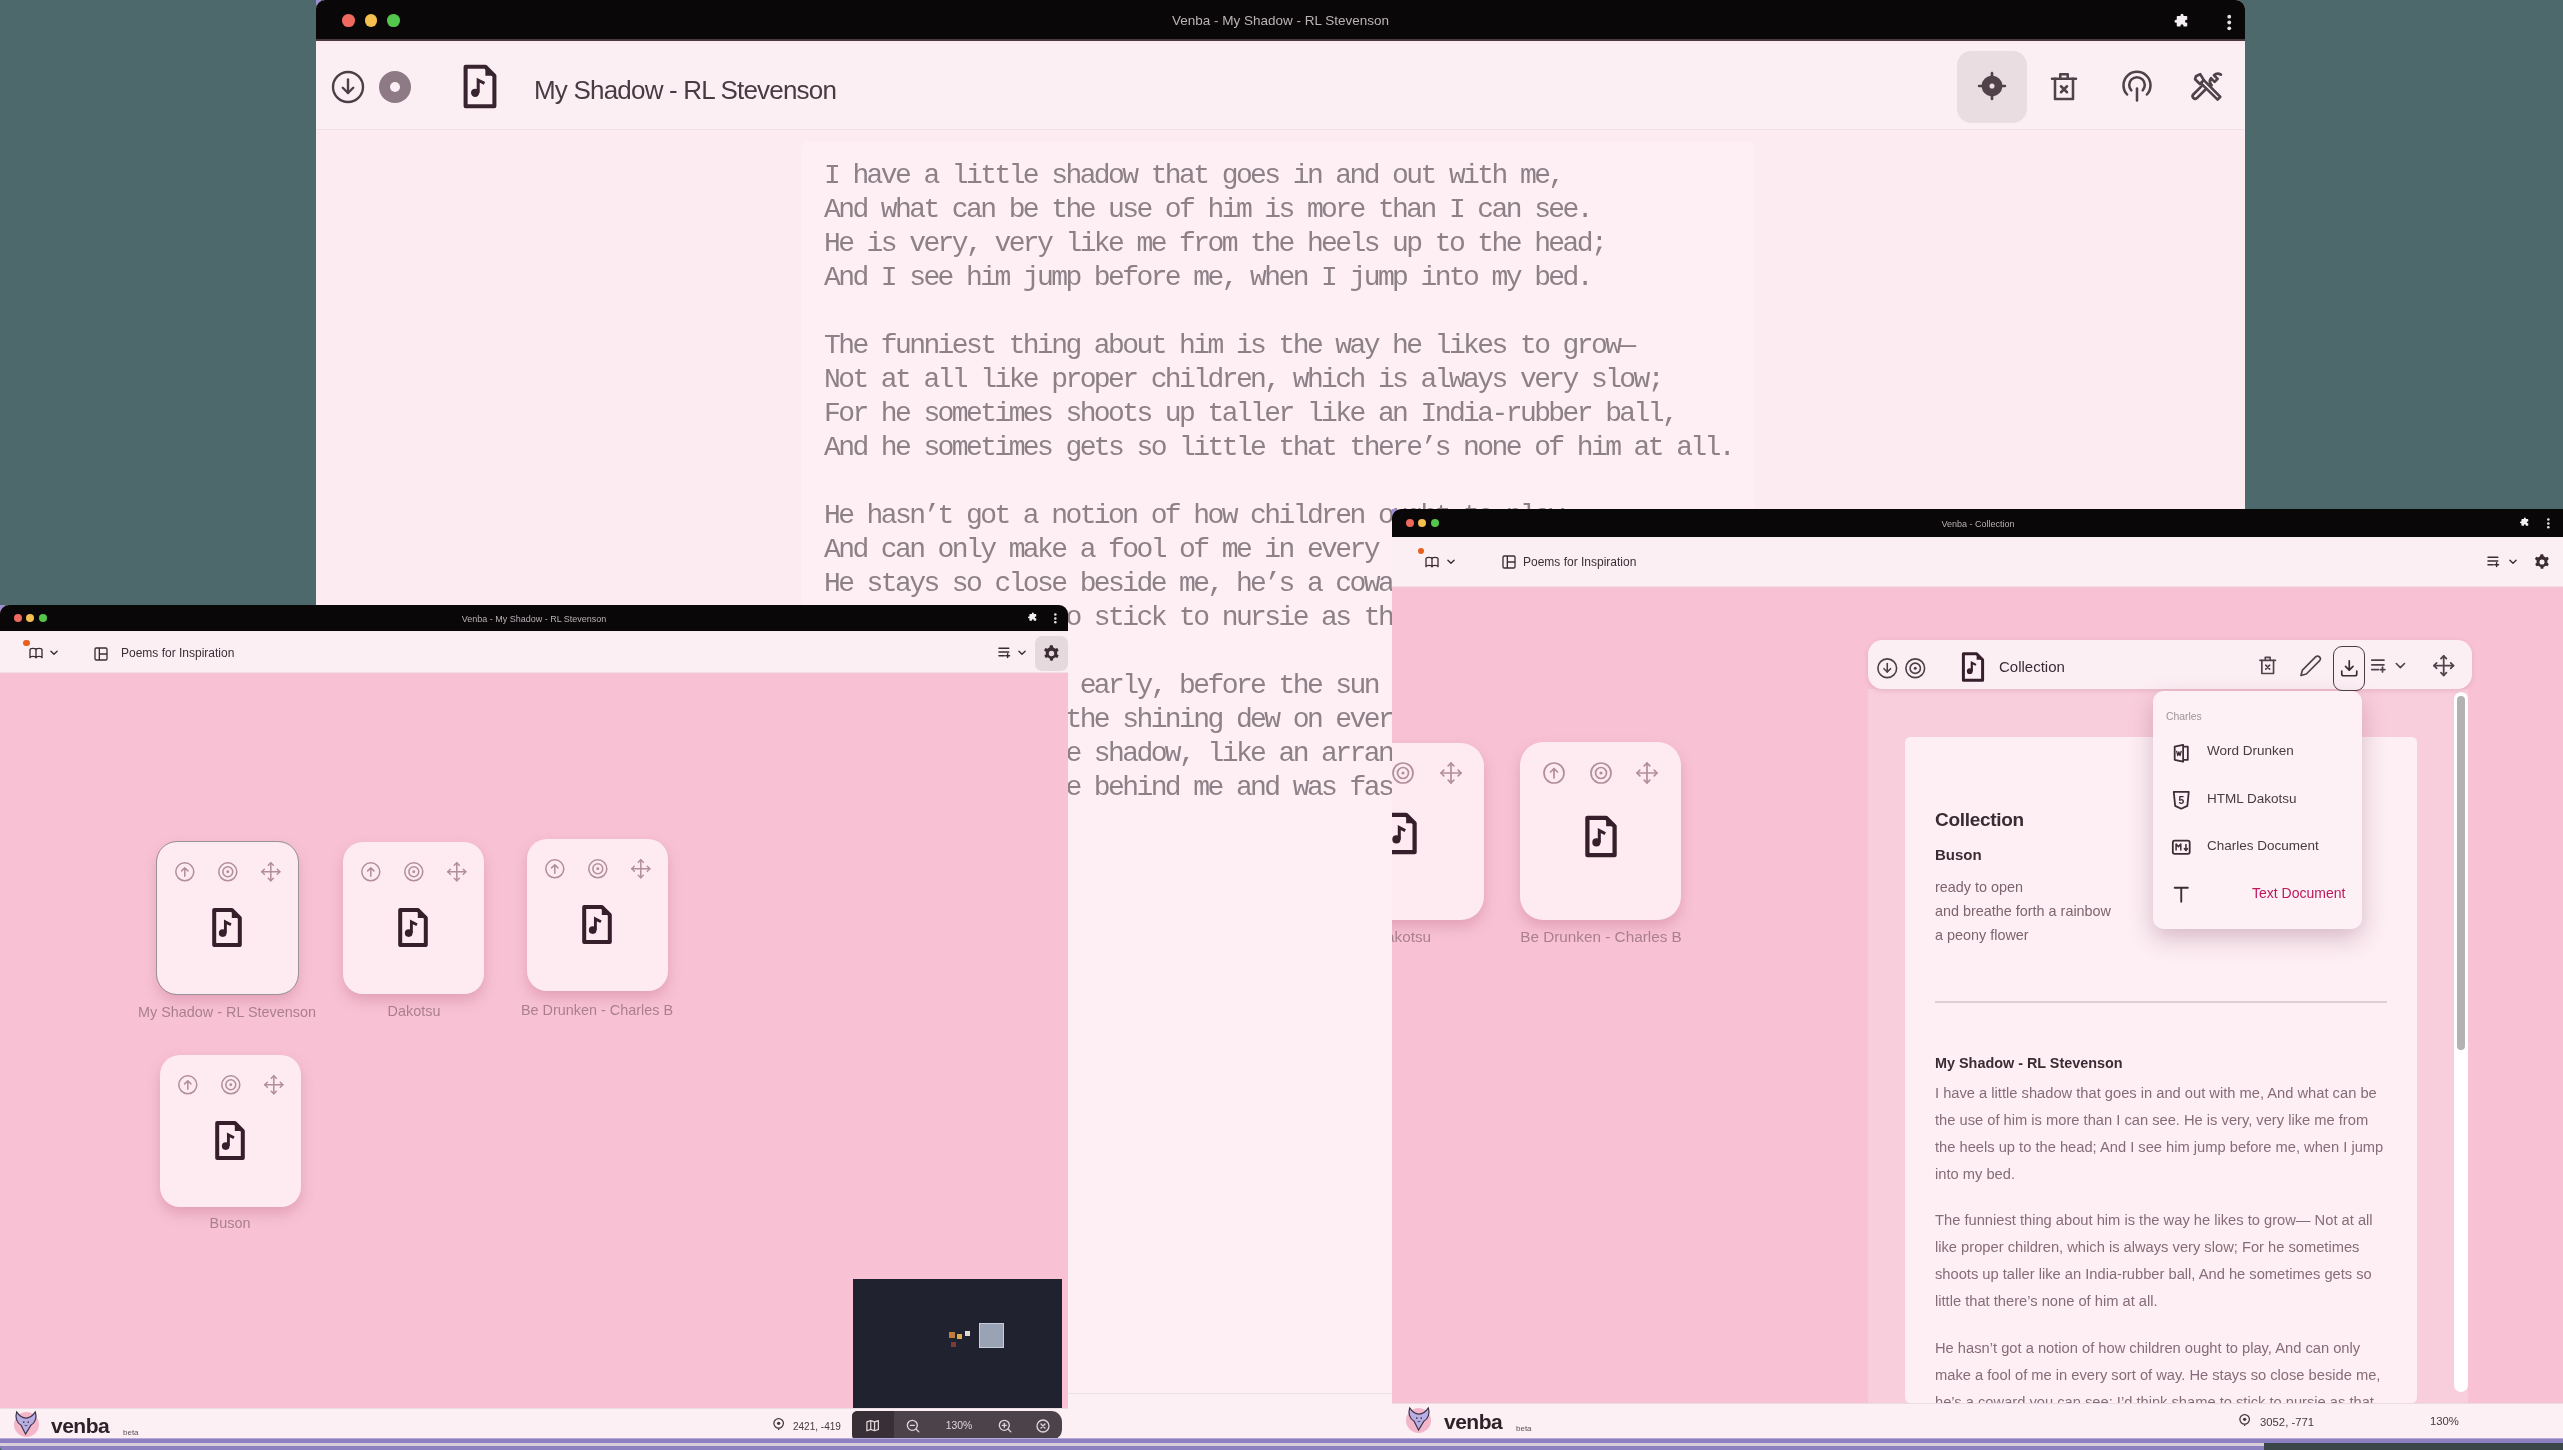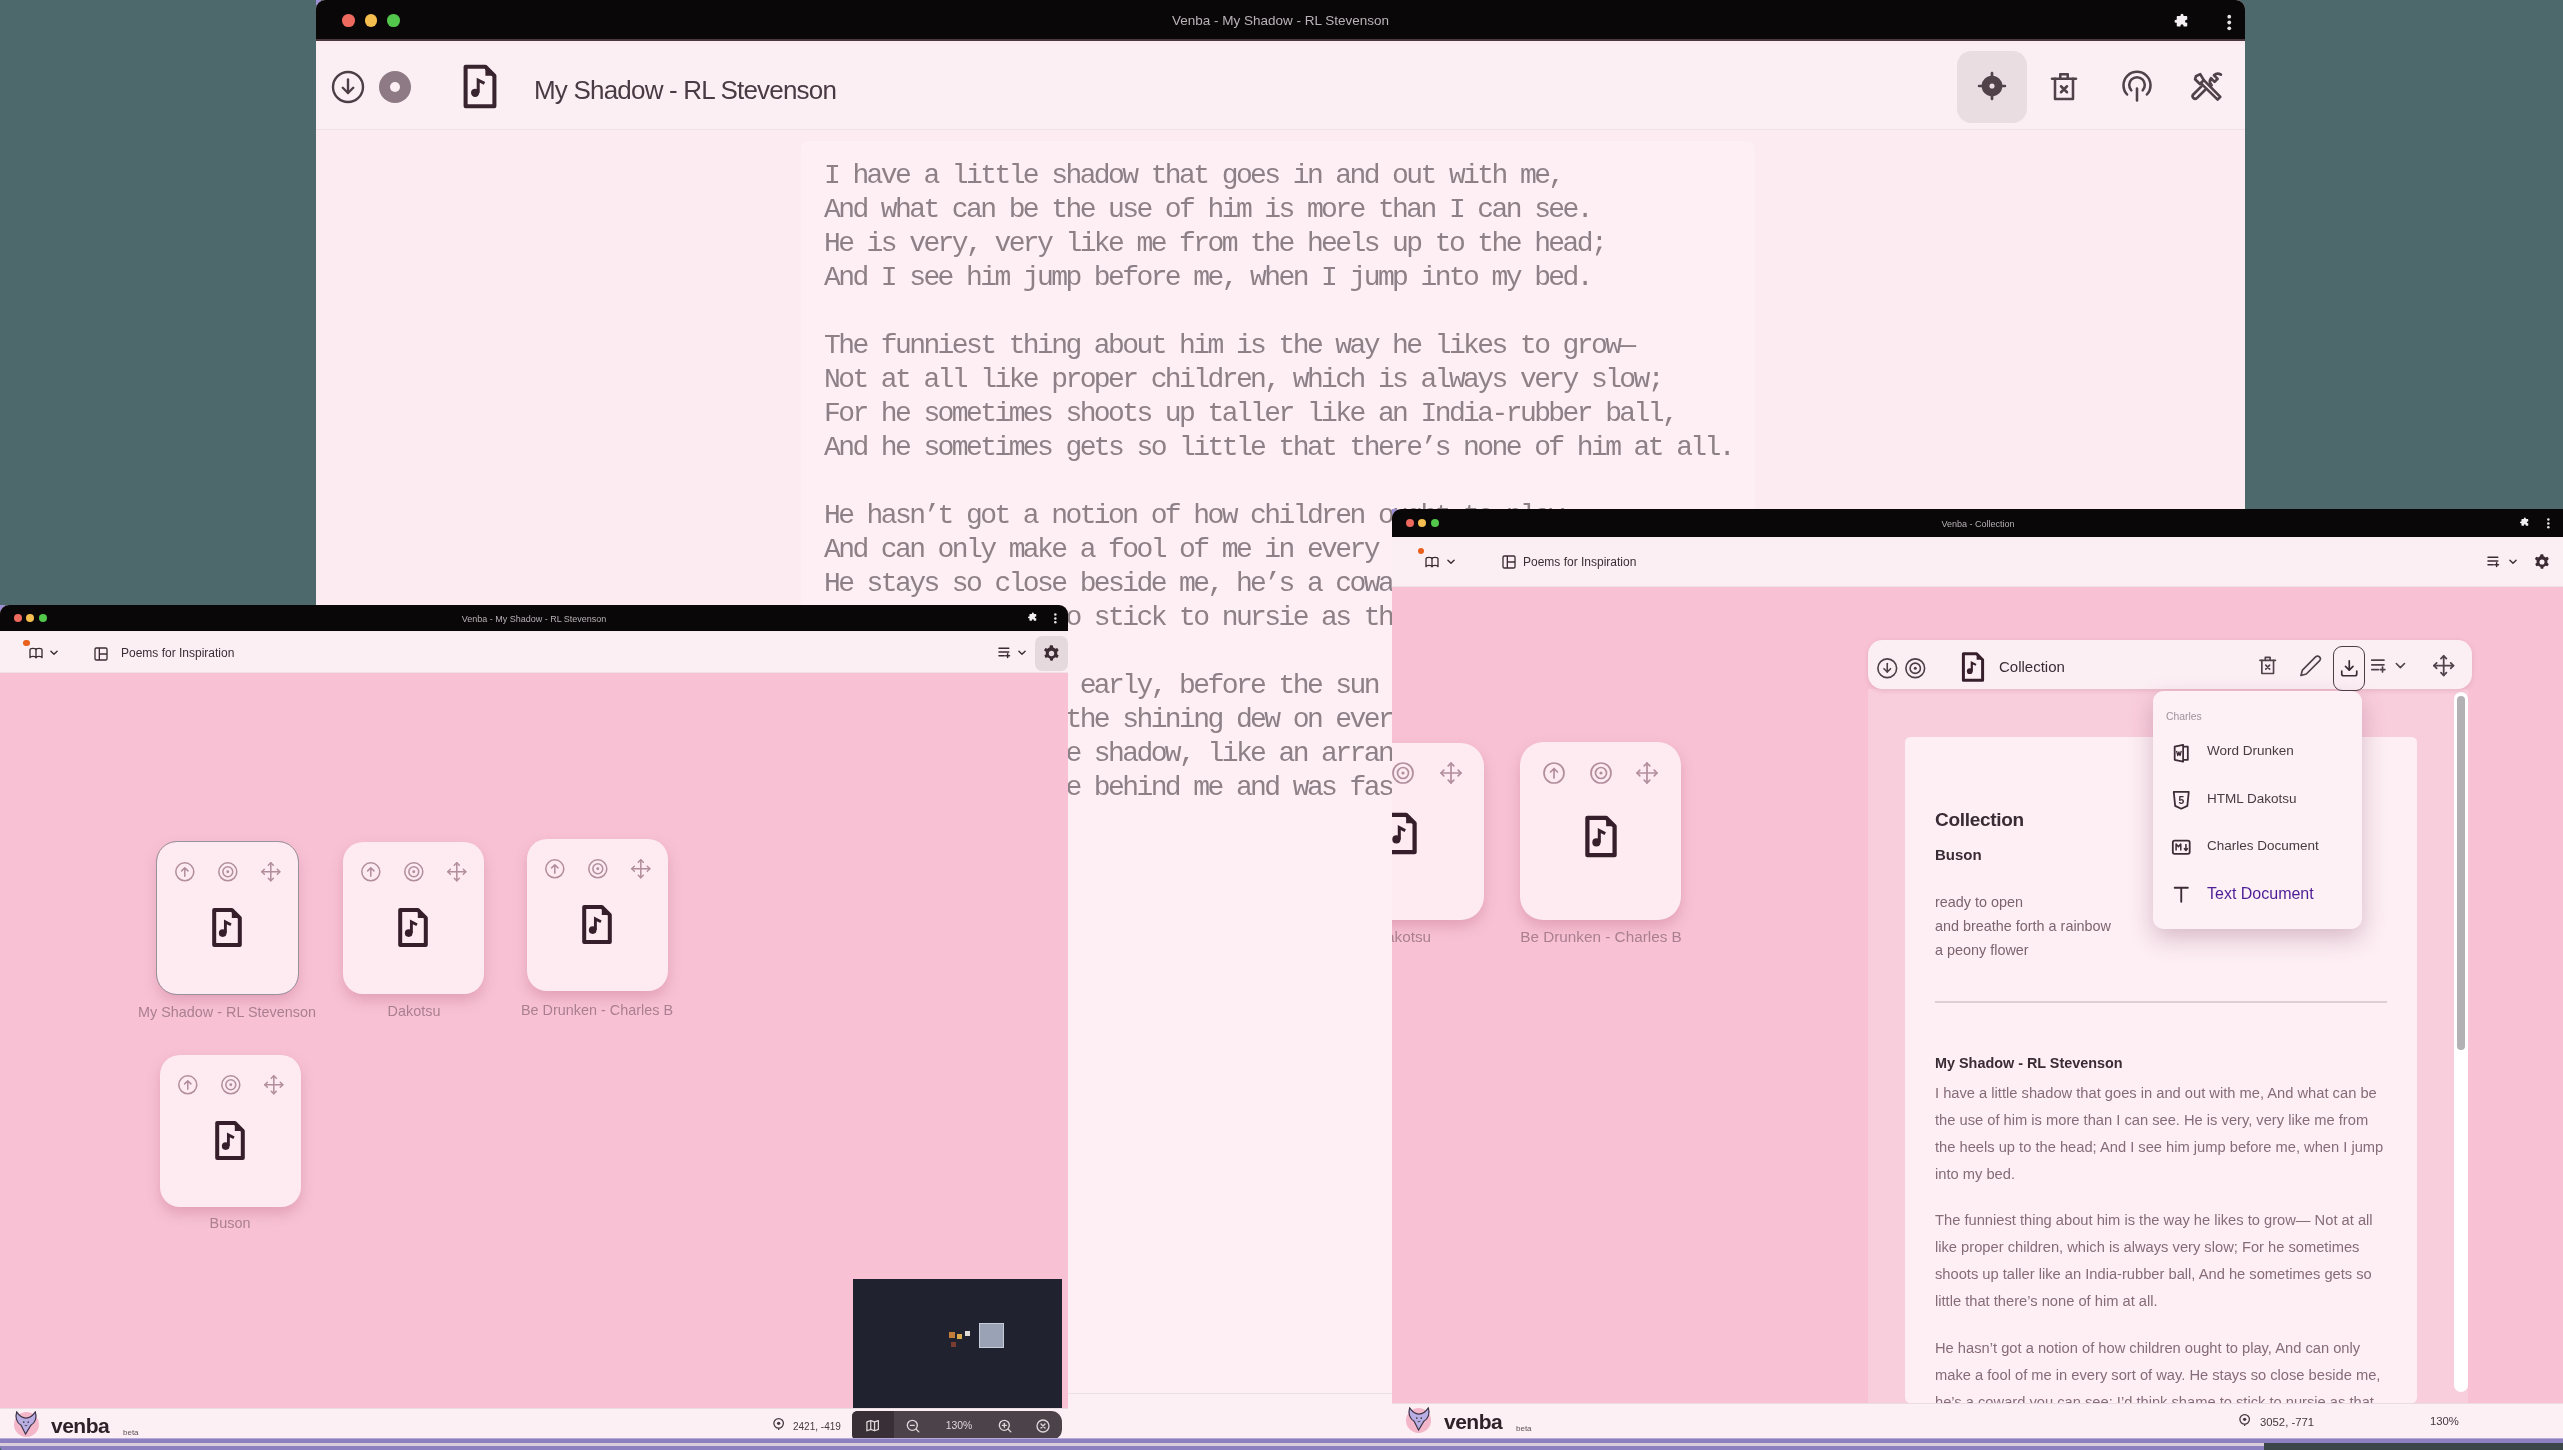--- a/index.html
+++ b/index.html
@@ -482,21 +482,21 @@
   </div>
   <div class="clabel" style="left:46px;top:419px;font-size:15.3px;">Be Drunken - Charles B</div>
 
   <div class="abs" style="left:476px;top:180px;width:600px;height:714px;background:rgba(255,255,255,.20);"></div>
   <div class="abs" style="left:513px;top:228px;width:512px;height:666px;background:#fdeff4;border-radius:5.4px;"></div>
   <div class="abs" style="left:1062px;top:183px;width:14.4px;height:700px;background:#fff;border-radius:7.2px;"></div>
   <div class="abs" style="left:1065px;top:187px;width:8px;height:354px;background:#b3b1b3;border-radius:4.5px;"></div>
 
   <div class="abs" style="left:543px;top:300px;font-size:19px;font-weight:bold;color:#3a2c34;letter-spacing:-0.3px;">Collection</div>
   <div class="abs" style="left:543px;top:337px;font-size:15px;font-weight:bold;color:#3a2c34;">Buson</div>
-  <div class="abs" style="left:543px;top:381px;font-size:14.4px;line-height:24px;color:#7c6470;">ready to open<br>and breathe forth a rainbow<br>a peony flower</div>
+  <div class="abs" style="left:543px;top:366px;font-size:14.4px;line-height:24px;color:#7c6470;">ready to open<br>and breathe forth a rainbow<br>a peony flower</div>
   <div class="abs" style="left:543px;top:492px;width:452px;height:1.8px;background:#decfd5;"></div>
   <div class="abs" style="left:543px;top:546px;font-size:14.4px;font-weight:bold;color:#3a2c34;">My Shadow - RL Stevenson</div>
   <div class="abs" style="left:543px;top:571px;font-size:14.7px;line-height:27px;color:#866c79;">I have a little shadow that goes in and out with me, And what can be<br>the use of him is more than I can see. He is very, very like me from<br>the heels up to the head; And I see him jump before me, when I jump<br>into my bed.</div>
   <div class="abs" style="left:543px;top:698px;font-size:14.7px;line-height:27px;color:#866c79;">The funniest thing about him is the way he likes to grow— Not at all<br>like proper children, which is always very slow; For he sometimes<br>shoots up taller like an India-rubber ball, And he sometimes gets so<br>little that there’s none of him at all.</div>
   <div class="abs" style="left:543px;top:826px;font-size:14.7px;line-height:27px;color:#866c79;">He hasn’t got a notion of how children ought to play, And can only<br>make a fool of me in every sort of way. He stays so close beside me,<br>he’s a coward you can see; I’d think shame to stick to nursie as that</div>
 
   <div class="abs" style="left:476px;top:131px;width:604px;height:49px;background:#fceff4;border-radius:14.4px;box-shadow:0 1.8px 5.4px rgba(160,80,110,.18);"></div>
   <div class="abs" style="left:484px;top:148px;">
     <svg width="22.5" height="22.5" viewBox="0 0 24 24" fill="none" stroke="#4e3f47" stroke-width="1.7" stroke-linecap="round" stroke-linejoin="round">
         <circle cx="12" cy="12" r="10"></circle>
@@ -587,21 +587,21 @@
         <path d="m6.5 15.5v-7l2.5 3 2.5-3v7" stroke-width="1.6"></path>
         <path d="M17 8.5v7m-2-2.5 2 2.5 2-2.5" stroke-width="1.6"></path>
       </svg>
   </div>
   <div class="abs" style="left:815px;top:329px;font-size:13.5px;color:#4a3a42;">Charles Document</div>
   <div class="abs" style="left:778px;top:374px;">
     <svg width="22.5" height="22.5" viewBox="0 0 24 24" fill="none" stroke="#3d2b35" stroke-width="2" stroke-linecap="round">
         <path d="M5 5h14M12 5v15"></path>
       </svg>
   </div>
-  <div class="abs" style="left:815px;top:376px;font-size:16px;color:#4c1d95;">Text Document</div>
+  <div class="abs" style="left:860px;top:376px;font-size:14px;color:#be185d;">Text Document</div>
 
   <div class="abs" style="left:0;top:894px;width:100%;height:37px;background:#fdf0f4;border-top:0.9px solid #e9dce2;"></div>
   <div class="abs" style="left:14.4px;top:899px;width:25px;height:25px;border-radius:50%;background:#f4b6c9;"></div>
   <div class="abs" style="left:15.3px;top:897px;">
     <svg width="24" height="27" viewBox="0 0 27 30">
         <path d="M3 2 C1 8 3 14 8 17 L13 27 L19 17 C24 14 26 8 24 2 C20 8 16 9 13.5 9 C11 9 7 8 3 2 Z" fill="#b9aee4" stroke="#3a3346" stroke-width="1.3"></path>
         <circle cx="11" cy="13.5" r=".9" fill="#333"></circle>
         <circle cx="16" cy="13.5" r=".9" fill="#333"></circle>
         <path d="M12 17q1.5 1.2 3 0" stroke="#333" stroke-width=".9" fill="none"></path>
       </svg>

